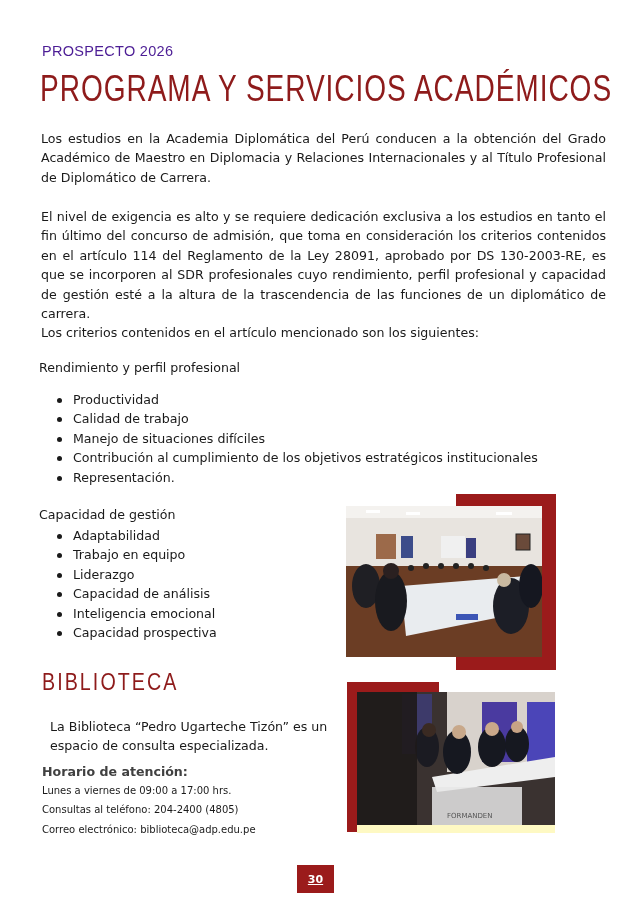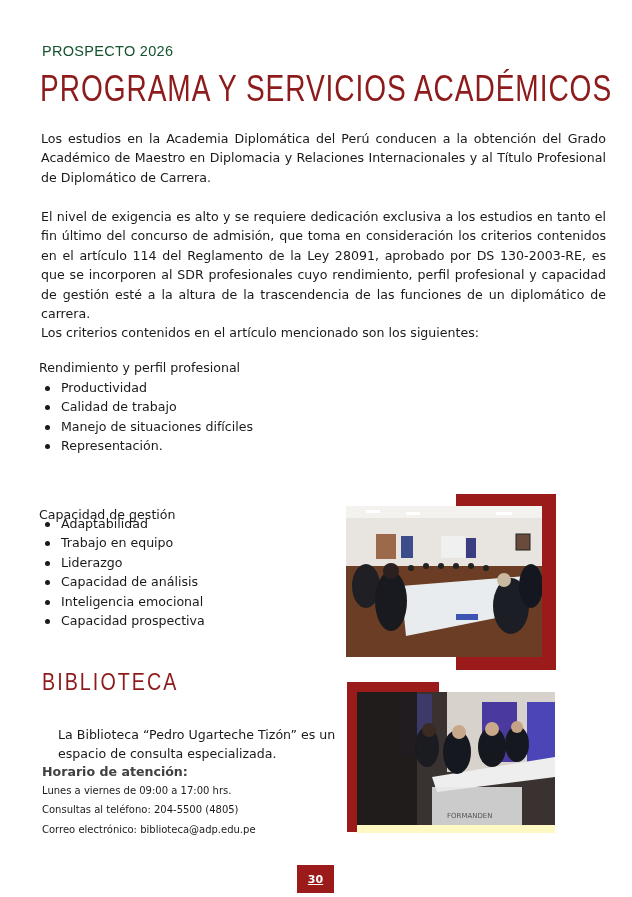--- a/index.html
+++ b/index.html
@@ -2,41 +2,41 @@
 <html><head>
   <meta charset="utf-8">
   <style>
     html, body { margin: 0; padding: 0; background: #ffffff; }
     body {
       width: 632px; height: 897px; position: relative; overflow: hidden;
       font-family: "DejaVu Sans", sans-serif; color: #1a1a1a;
     }
     .kicker {
       position: absolute; left: 42px; top: 43px;
-      font-family: "Liberation Sans", sans-serif; font-size: 14.5px; color: #14532d;
+      font-family: "Liberation Sans", sans-serif; font-size: 14.5px; color: #4c1d95;
       letter-spacing: 0.3px;
     }
     .title {
       position: absolute; left: 40px; top: 68px;
       font-family: "Liberation Sans", sans-serif; font-size: 36px; color: #8e1b1b;
       letter-spacing: 1.2px; transform: scaleX(0.78); transform-origin: left top;
       white-space: nowrap; font-weight: 400;
     }
     .para {
       position: absolute; left: 39px; width: 565px;
       font-size: 12.6px; line-height: 19.4px; text-align: justify; margin: 2px;
     }
     .p1 { top: 127px; }
     .p2 { top: 205px; }
     .p3 { top: 321px; }
     .group-label { position: absolute; left: 39px; font-size: 12.6px; }
     .gl1 { top: 360px; }
     .gl2 { top: 507px; }
     ul.crit {
-      position: absolute; left: 39px; margin: 0; padding: 0; list-style: none;
+      position: absolute; left: 39px; margin: 12px; padding: 0; list-style: none;
       font-size: 12.6px;
     }
     ul.crit li { height: 19.4px; line-height: 19.4px; position: relative; padding-left: 22px; }
     ul.crit li .bullet {
       position: absolute; left: 6px; top: 8px; width: 5px; height: 5px; border-radius: 50%;
       background: #1a1a1a;
     }
     .l1 { top: 378px; }
     .l2 { top: 514px; }
 
@@ -49,21 +49,21 @@
     .photo2 {
       position: absolute; left: 357px; top: 692px; width: 198px; height: 141px; overflow: hidden;
       background: #fef9c3;
     }
 
     .section-title {
       position: absolute; left: 42px; top: 668px;
       font-family: "Liberation Sans", sans-serif; font-size: 24px; color: #8e1b1b;
       letter-spacing: 2.5px; transform: scaleX(0.82); transform-origin: left top; white-space: nowrap;
     }
-    .lib-text { position: absolute; left: 42px; width: 290px; font-size: 12.6px; line-height: 19.4px; margin: 16px; }
+    .lib-text { position: absolute; left: 42px; width: 290px; font-size: 12.6px; line-height: 19.4px; margin: 8px; }
     .lt1 { top: 709px; }
     .hours-label { position: absolute; left: 42px; top: 764px; font-size: 12.6px; font-weight: bold; color: #404040; }
     .hours-lines { position: absolute; left: 42px; top: 781px; font-size: 10px; line-height: 19.4px; }
 
     .page-num {
       position: absolute; left: 297px; top: 865px; width: 37px; height: 28px;
       background: #9b1b1b; color: #fff; font-size: 11px; font-weight: bold;
       display: flex; align-items: center; justify-content: center; text-decoration: underline;
     }
   </style>
@@ -75,20 +75,21 @@
 
 <p class="para p1">Los estudios en la Academia Diplomática del Perú conducen a la obtención del Grado Académico de Maestro en Diplomacia y Relaciones Internacionales y al Título Profesional de Diplomático de Carrera.</p>
 <p class="para p2">El nivel de exigencia es alto y se requiere dedicación exclusiva a los estudios en tanto el fin último del concurso de admisión, que toma en consideración los criterios contenidos en el artículo 114 del Reglamento de la Ley 28091, aprobado por DS 130-2003-RE, es que se incorporen al SDR profesionales cuyo rendimiento, perfil profesional y capacidad de gestión esté a la altura de la trascendencia de las funciones de un diplomático de carrera.</p>
 <p class="para p3">Los criterios contenidos en el artículo mencionado son los siguientes:</p>
 
 <div class="group-label gl1">Rendimiento y perfil profesional</div>
 <ul class="crit l1">
   <li><span class="bullet"></span><span>Productividad</span></li>
   <li><span class="bullet"></span><span>Calidad de trabajo</span></li>
   <li><span class="bullet"></span><span>Manejo de situaciones difíciles</span></li>
+  <li><span class="bullet"></span><span>Contribución al cumplimiento de los objetivos estratégicos institucionales</span></li>
   <li><span class="bullet"></span><span>Representación.</span></li>
 </ul>
 
 <div class="group-label gl2">Capacidad de gestión</div>
 <ul class="crit l2">
   <li><span class="bullet"></span><span>Adaptabilidad</span></li>
   <li><span class="bullet"></span><span>Trabajo en equipo</span></li>
   <li><span class="bullet"></span><span>Liderazgo</span></li>
   <li><span class="bullet"></span><span>Capacidad de análisis</span></li>
   <li><span class="bullet"></span><span>Inteligencia emocional</span></li>
@@ -150,17 +151,17 @@
     <rect x="75" y="95" width="90" height="38" fill="#e6e6e6" opacity="0.85"></rect>
     <text x="90" y="126" font-size="7" font-family="DejaVu Sans, sans-serif" fill="#555">FORMANDEN</text>
   </svg>
 </div>
 
 <div class="section-title">BIBLIOTECA</div>
 <p class="lib-text lt1">La Biblioteca “Pedro Ugarteche Tizón” es un espacio de consulta especializada.</p>
 <div class="hours-label">Horario de atención:</div>
 <div class="hours-lines">
   <div>Lunes a viernes de 09:00 a 17:00 hrs.</div>
-  <div>Consultas al teléfono: 204-5500 (4805)</div>
+  <div>Consultas al teléfono: 204-2400 (4805)</div>
   <div>Correo electrónico: biblioteca@adp.edu.pe</div>
 </div>
 
 <div class="page-num">30</div>
 
 </body></html>

